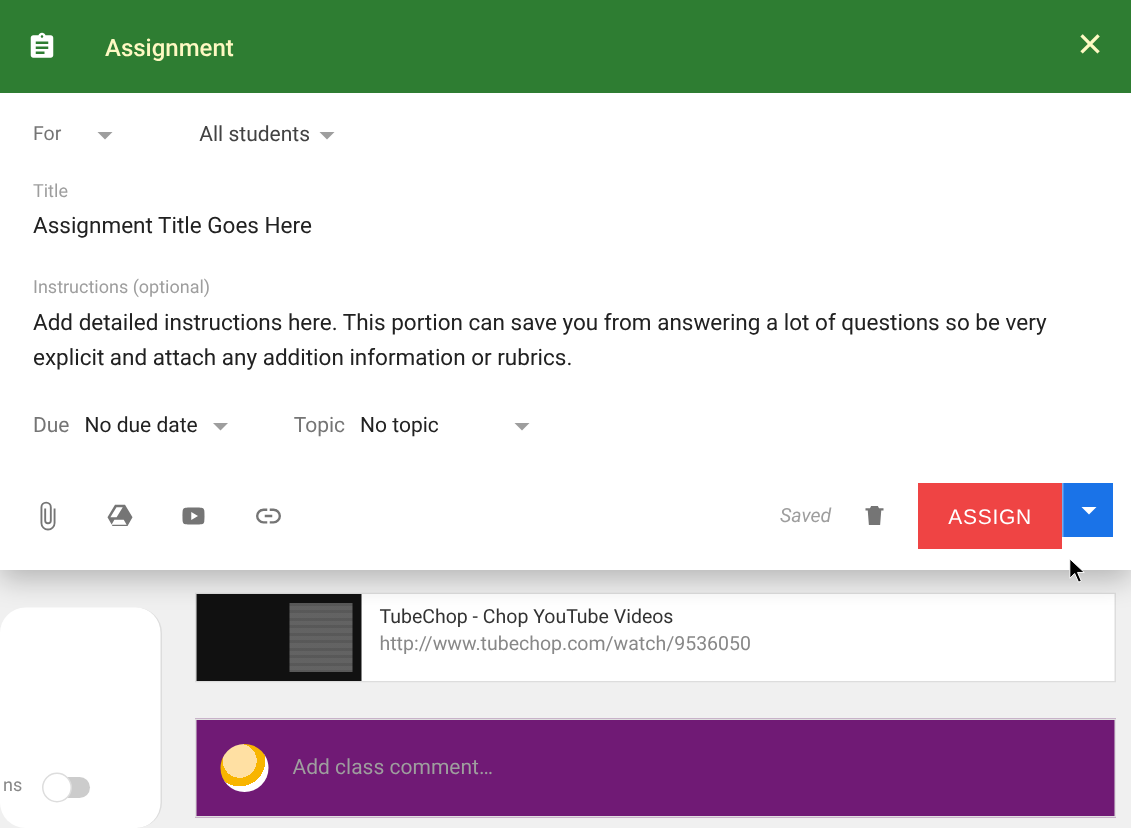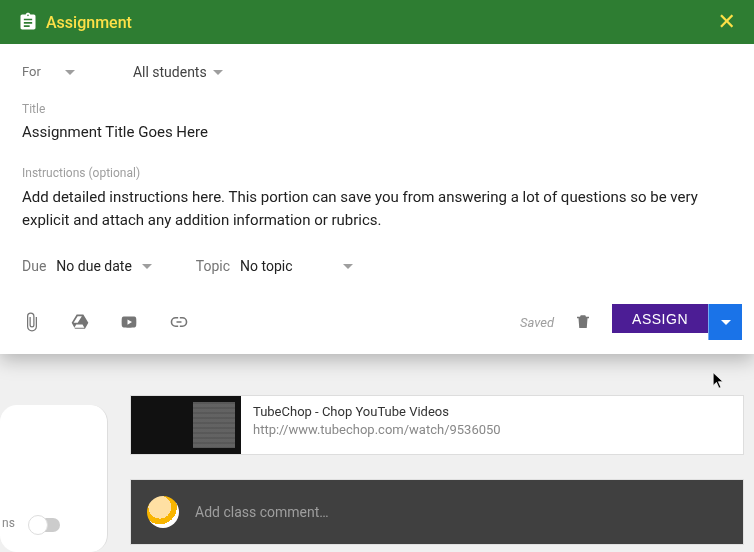--- a/index.html
+++ b/index.html
@@ -72,21 +72,21 @@
   .attachment-info {
     padding: 8px 12px;
     font-size: 13px;
     color: #333;
   }
   .attachment-info .aurl {
     color: #888;
     margin-top: 3px;
   }
   .comment-card {
-    background: #404040;
+    background: #701a75;
     border: 1px solid #e0e0e0;
     display: flex;
     align-items: center;
     padding: 16px;
     gap: 16px;
     margin-top: 16px;
   }
   .avatar {
     width: 32px; height: 32px;
     border-radius: 50%;
@@ -100,26 +100,26 @@
 
   
   .modal {
     position: absolute;
     top: 0; left: 0; right: 0;
     background: #fff;
     box-shadow: 0 6px 18px rgba(0,0,0,0.25);
   }
   .modal-header {
     background: #2e7d32;
-    height: 44px;
-    color: #fde047;
+    height: 62px;
+    color: #fef9c3;
     display: flex;
     align-items: center;
     padding: 0 18px;
-    gap: 8px;
+    gap: 32px;
   }
   .modal-header .spacer { flex: 1; }
   .modal-header h1 {
     font-size: 16px; font-weight: 500;
   }
   .icon-btn { cursor: pointer; display:flex; align-items:center; justify-content:center; }
   .close-x {
     font-size: 22px; line-height: 1;
   }
   .modal-body {
@@ -178,25 +178,25 @@
   }
   .attach-icons {
     display: flex; gap: 28px; color: #757575;
   }
   .attach-icons .icon-btn svg { fill: #757575; }
   .footer-spacer { flex: 1; }
   .saved-text { color: #9e9e9e; font-size: 13px; font-style: italic; }
   .trash svg { fill: #757575; }
   .assign-group { display: flex; }
   .btn-assign {
-    background: #4c1d95;
+    background: #ef4444;
     color: #fff;
     border: none;
     padding: 0 20px;
-    height: 29px;
+    height: 44px;
     font-size: 14px;
     font-weight: 500;
     letter-spacing: 0.5px;
     cursor: pointer;
   }
   .btn-assign-caret {
     background: #1a73e8;
     color: #fff;
     border: none;
     border-left: 1px solid rgba(255,255,255,0.4);

